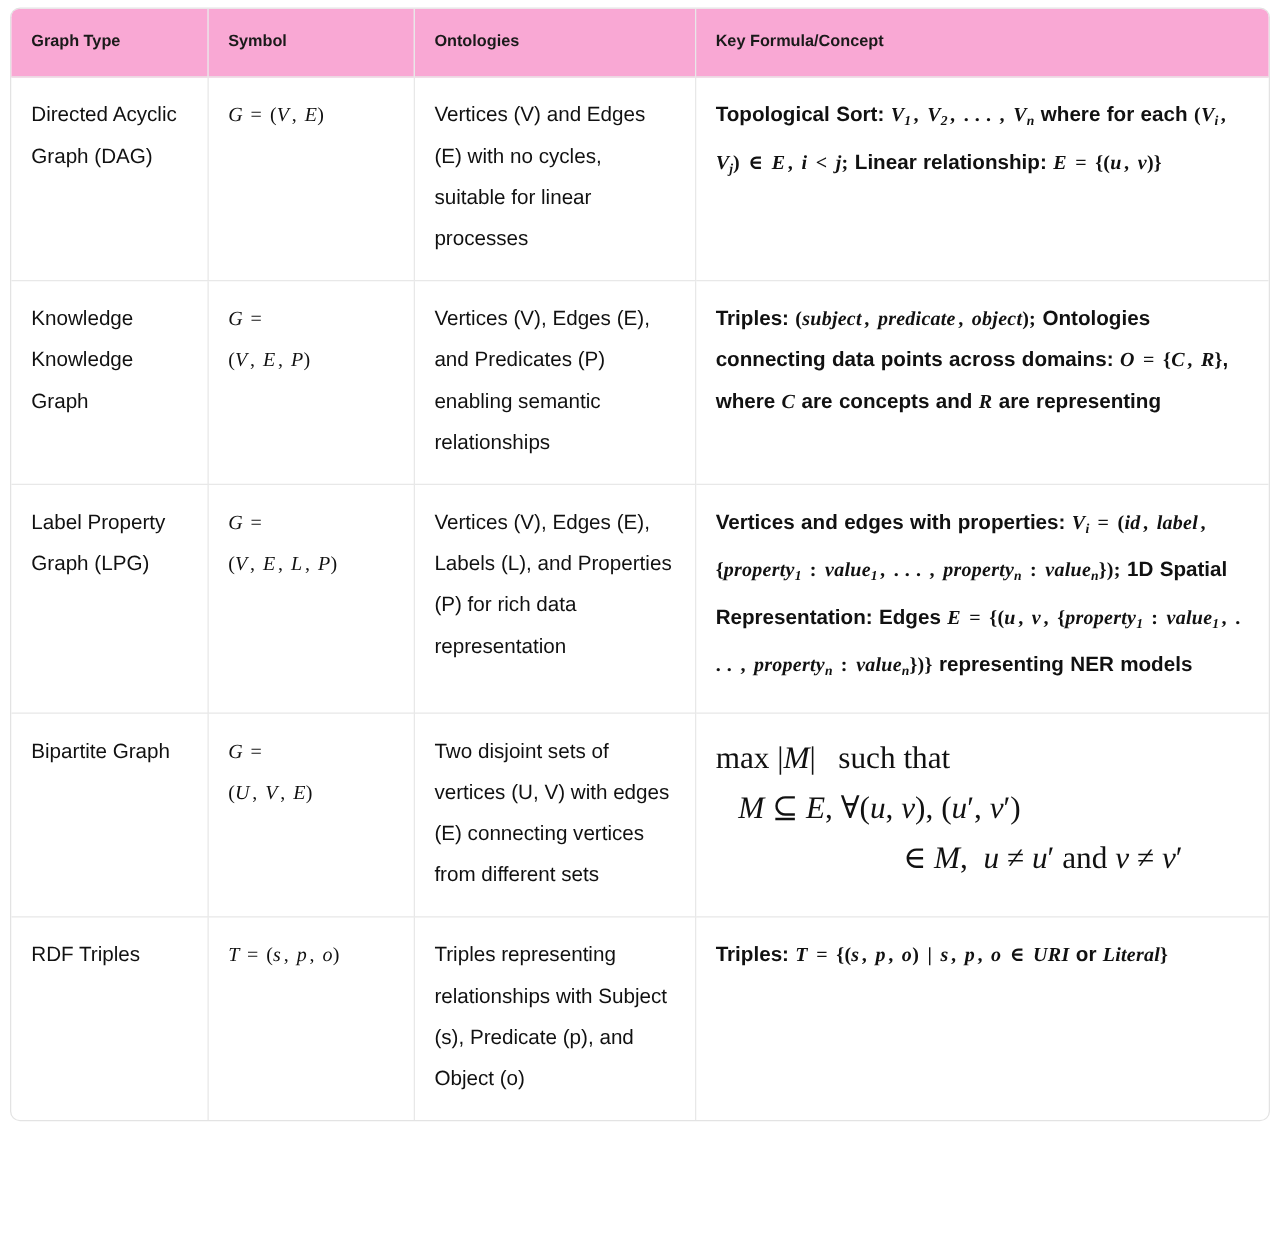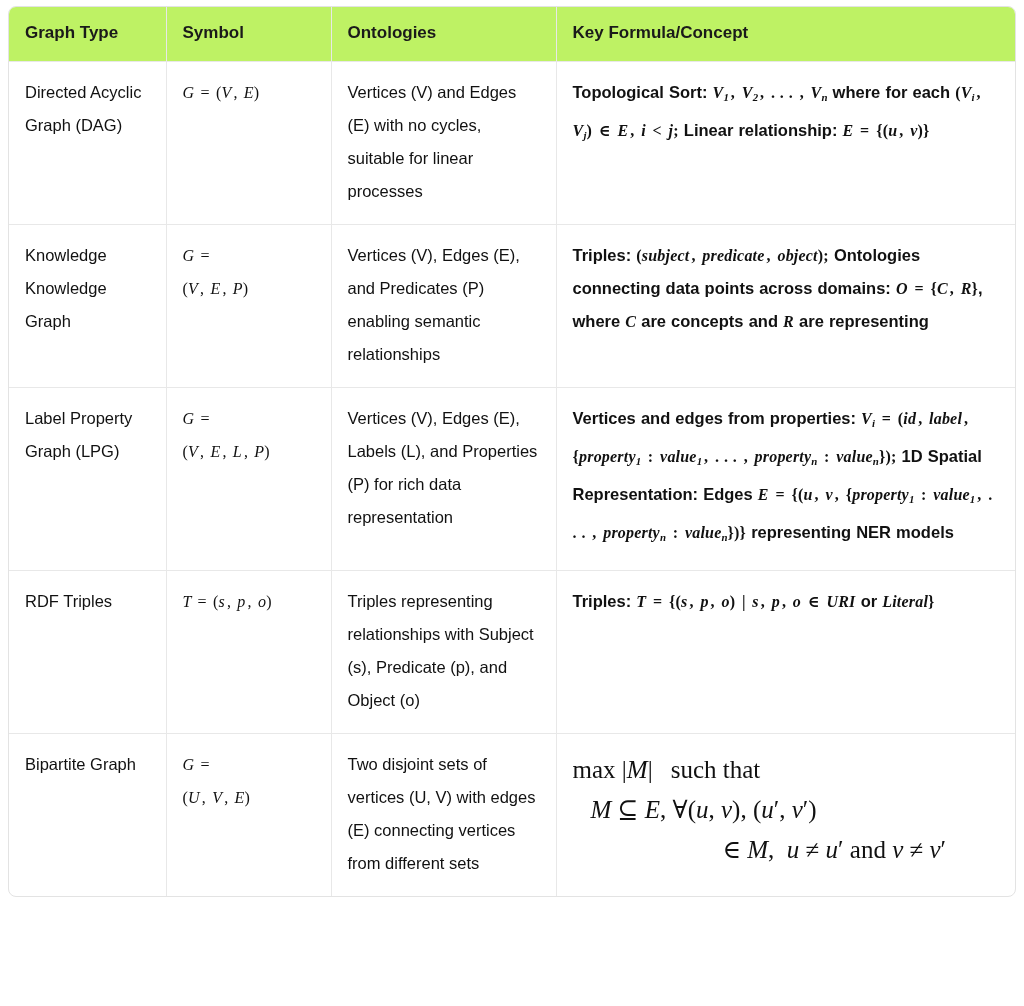--- a/index.html
+++ b/index.html
@@ -40,23 +40,23 @@
     vertical-align: top;
     text-align: left;
     padding: 14px 16px 16px 16px;
     box-sizing: border-box;
   }
   table.cmp th:last-child,
   table.cmp td:last-child { border-right: none; }
   table.cmp tr:last-child td { border-bottom: none; }
 
   thead th {
-    background: #bef264;
+    background: #f9a8d4;
     color: #1a1a1a;
-    font-size: 17px;
+    font-size: 13px;
     font-weight: 700;
     line-height: 24px;
     padding-top: 17px;
     padding-bottom: 17px;
     border-bottom: 1px solid #dcdcdc;
   }
 
   tbody td {
     color: #111111;
     font-size: 16.5px;
@@ -169,53 +169,53 @@
       </tr>
 
       <tr>
         <td>Label Property Graph (LPG)</td>
         <td class="sym-cell">
           <span class="sym-line"><span class="m">G <span class="op">=</span></span></span>
           <span class="sym-line"><span class="m"><span class="paren">(</span>V<span class="op">,</span> E<span class="op">,</span> L<span class="op">,</span> P<span class="paren">)</span></span></span>
         </td>
         <td>Vertices (V), Edges (E), Labels (L), and Properties (P) for rich data representation</td>
         <td class="flow">
-          <span>Vertices and edges from properties:</span>
+          <span>Vertices and edges with properties:</span>
           <span class="m">V<sub>i</sub> <span class="op">=</span> <span class="paren">(</span>id<span class="op">,</span> label<span class="op">,</span> <span class="paren">{</span>property<sub>1</sub> <span class="op">:</span> value<sub>1</sub><span class="op">,</span> <span class="up">. . .</span> <span class="op">,</span> property<sub>n</sub> <span class="op">:</span> value<sub>n</sub><span class="paren">});</span></span>
           <span>1D Spatial Representation: Edges</span>
           <span class="m">E <span class="op">=</span> <span class="paren">{(</span>u<span class="op">,</span> v<span class="op">,</span> <span class="paren">{</span>property<sub>1</sub> <span class="op">:</span> value<sub>1</sub><span class="op">,</span> <span class="up">. . .</span> <span class="op">,</span> property<sub>n</sub> <span class="op">:</span> value<sub>n</sub><span class="paren">})}</span></span>
           <span>representing NER models</span>
-        </td>
-      </tr>
-
-      <tr>
-        <td>RDF Triples</td>
-        <td class="sym-cell">
-          <span class="m">T <span class="op">=</span> <span class="paren">(</span>s<span class="op">,</span> p<span class="op">,</span> o<span class="paren">)</span></span>
-        </td>
-        <td>Triples representing relationships with Subject (s), Predicate (p), and Object (o)</td>
-        <td class="flow">
-          <span>Triples:</span>
-          <span class="m">T <span class="op">=</span> <span class="paren">{(</span>s<span class="op">,</span> p<span class="op">,</span> o<span class="paren">)</span> <span class="op">|</span> s<span class="op">,</span> p<span class="op">,</span> o <span class="op">∈</span> URI</span>
-          <span>or</span>
-          <span class="m">Literal<span class="paren">}</span></span>
         </td>
       </tr>
 
       <tr>
         <td>Bipartite Graph</td>
         <td class="sym-cell">
           <span class="sym-line"><span class="m">G <span class="op">=</span></span></span>
           <span class="sym-line"><span class="m"><span class="paren">(</span>U<span class="op">,</span> V<span class="op">,</span> E<span class="paren">)</span></span></span>
         </td>
         <td>Two disjoint sets of vertices (U, V) with edges (E) connecting vertices from different sets</td>
         <td>
           <div class="display-eq">
             <span class="row1"><span class="rm">max</span> <span class="rm">|</span><i>M</i><span class="rm">|</span><span class="gap"></span><span class="rm">such that</span></span>
             <span class="row2"><i>M</i> <span class="rm">⊆</span> <i>E</i><span class="rm">,</span> <span class="rm">∀</span><span class="rm">(</span><i>u</i><span class="rm">,</span> <i>v</i><span class="rm">),</span> <span class="rm">(</span><i>u</i><span class="rm">′</span><span class="rm">,</span> <i>v</i><span class="rm">′)</span></span>
             <span class="row3"><span class="rm">∈</span> <i>M</i><span class="rm">,</span>&nbsp; <i>u</i> <span class="rm">≠</span> <i>u</i><span class="rm">′</span> <span class="rm">and</span> <i>v</i> <span class="rm">≠</span> <i>v</i><span class="rm">′</span></span>
           </div>
         </td>
       </tr>
 
+      <tr>
+        <td>RDF Triples</td>
+        <td class="sym-cell">
+          <span class="m">T <span class="op">=</span> <span class="paren">(</span>s<span class="op">,</span> p<span class="op">,</span> o<span class="paren">)</span></span>
+        </td>
+        <td>Triples representing relationships with Subject (s), Predicate (p), and Object (o)</td>
+        <td class="flow">
+          <span>Triples:</span>
+          <span class="m">T <span class="op">=</span> <span class="paren">{(</span>s<span class="op">,</span> p<span class="op">,</span> o<span class="paren">)</span> <span class="op">|</span> s<span class="op">,</span> p<span class="op">,</span> o <span class="op">∈</span> URI</span>
+          <span>or</span>
+          <span class="m">Literal<span class="paren">}</span></span>
+        </td>
+      </tr>
+
     </tbody>
   </table>
 </div>
 
 </body></html>

